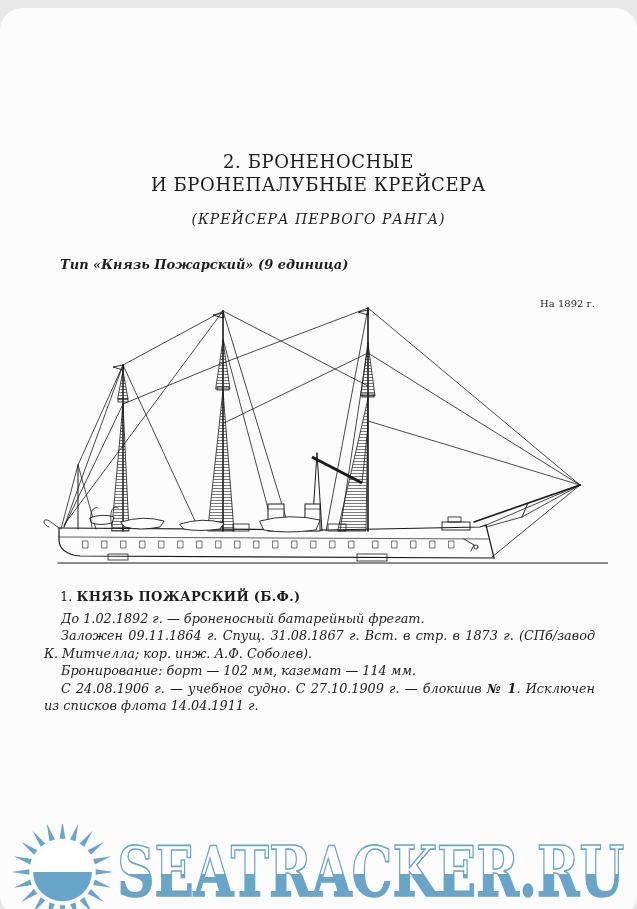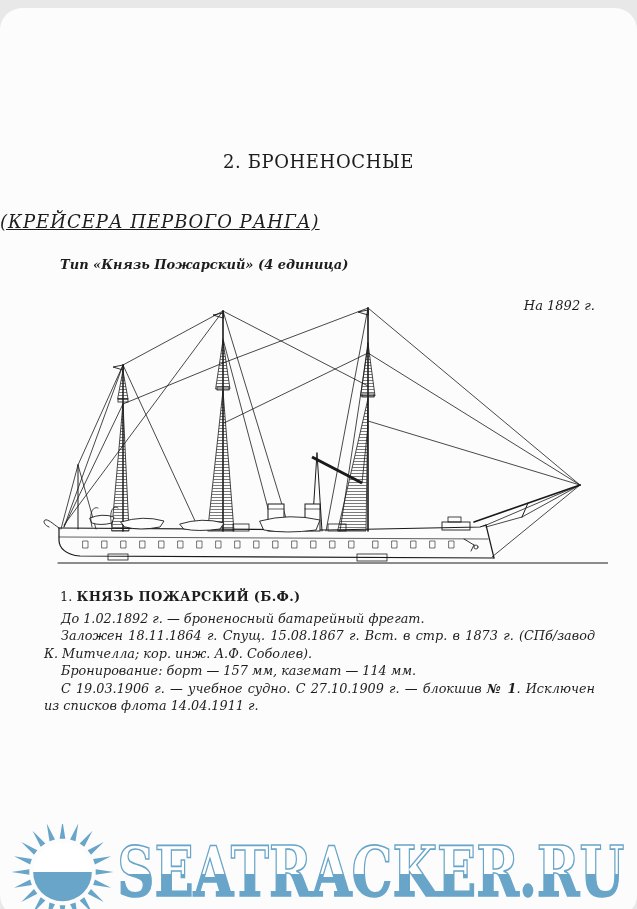--- a/index.html
+++ b/index.html
@@ -15,29 +15,29 @@
   }
   .title-block{
     position:absolute;top:142px;left:0;right:0;
     text-align:center;
   }
   .title-line{
     font-size:18px;line-height:23px;letter-spacing:0.6px;font-weight:500;
   }
   .subtitle{
     position:absolute;top:203px;left:0;right:0;
-    font-style:italic;font-size:18px;letter-spacing:1px;text-decoration:underline;
+    text-align:center;font-style:italic;font-size:14px;letter-spacing:1px;
   }
   .type-heading{
     position:absolute;top:249px;left:60px;
     font-size:13px;font-weight:bold;font-style:italic;
   }
   .figure-caption{
     position:absolute;top:290px;right:42px;
-    font-size:13px;font-style:italic;
+    font-size:10px;
   }
   .ship-figure{
     position:absolute;left:28px;top:293px;width:580px;height:270px;
   }
   .ship-heading{
     position:absolute;top:581px;left:60px;
     font-size:13px;
   }
   .ship-heading b{letter-spacing:0.3px;}
   .body-text{
@@ -49,24 +49,25 @@
     position:absolute;left:0;top:816px;width:637px;height:93px;
   }
 </style>
 </head>
 <body>
 
 <div class="page">
 
   <div class="title-block">
     <div class="title-line">2. БРОНЕНОСНЫЕ</div>
+    <div class="title-line">И БРОНЕПАЛУБНЫЕ КРЕЙСЕРА</div>
   </div>
   <div class="subtitle">(КРЕЙСЕРА ПЕРВОГО РАНГА)</div>
 
-  <div class="type-heading">Тип «Князь Пожарский» (4 единица)</div>
+  <div class="type-heading">Тип «Князь Пожарский» (9 единица)</div>
 
   <div class="figure-caption">На 1892 г.</div>
 
   <svg class="ship-figure" viewBox="0 0 580 270" xmlns="http://www.w3.org/2000/svg">
     <defs>
       <pattern id="rat" width="3" height="3" patternUnits="userSpaceOnUse">
         <path d="M0,1.5 H3" stroke="#222" stroke-width="0.6"></path>
       </pattern>
     </defs>
     <g stroke="#1a1a1a" fill="none" stroke-width="0.9" stroke-linecap="round">
@@ -158,23 +159,23 @@
 
       <path d="M436,238 l10,6 M446,244 l-3,6" stroke-width="0.9"></path>
       <circle cx="448" cy="246" r="2" stroke-width="0.8"></circle>
     </g>
   </svg>
 
   <div class="ship-heading"><span>1. </span><b>КНЯЗЬ ПОЖАРСКИЙ (Б.Ф.)</b></div>
 
   <div class="body-text">
     <p>До 1.02.1892 г. — броненосный батарейный фрегат.</p>
-    <p>Заложен 18.11.1864 г. Спущ. 15.08.1867 г. Вст. в стр. в 1873 г. (СПб/завод К. Митчелла; кор. инж. А.Ф. Соболев).</p>
-    <p>Бронирование: борт — 157 мм, каземат — 114 мм.</p>
-    <p><span>С 19.03.1906 г. — учебное судно. С 27.10.1909 г. — блокшив </span><b>№ 1</b><span>. Исключен из списков флота 14.04.1911 г.</span></p>
+    <p>Заложен 09.11.1864 г. Спущ. 31.08.1867 г. Вст. в стр. в 1873 г. (СПб/завод К. Митчелла; кор. инж. А.Ф. Соболев).</p>
+    <p>Бронирование: борт — 102 мм, каземат — 114 мм.</p>
+    <p><span>С 24.08.1906 г. — учебное судно. С 27.10.1909 г. — блокшив </span><b>№ 1</b><span>. Исключен из списков флота 14.04.1911 г.</span></p>
   </div>
 
   <svg class="watermark" viewBox="0 0 637 95" xmlns="http://www.w3.org/2000/svg">
     <defs>
       <linearGradient id="wmgrad" x1="0" y1="0" x2="0" y2="1">
         <stop offset="0" stop-color="#ffffff"></stop>
         <stop offset="0.52" stop-color="#ffffff"></stop>
         <stop offset="0.52" stop-color="#68a5c9"></stop>
         <stop offset="1" stop-color="#68a5c9"></stop>
       </linearGradient>

